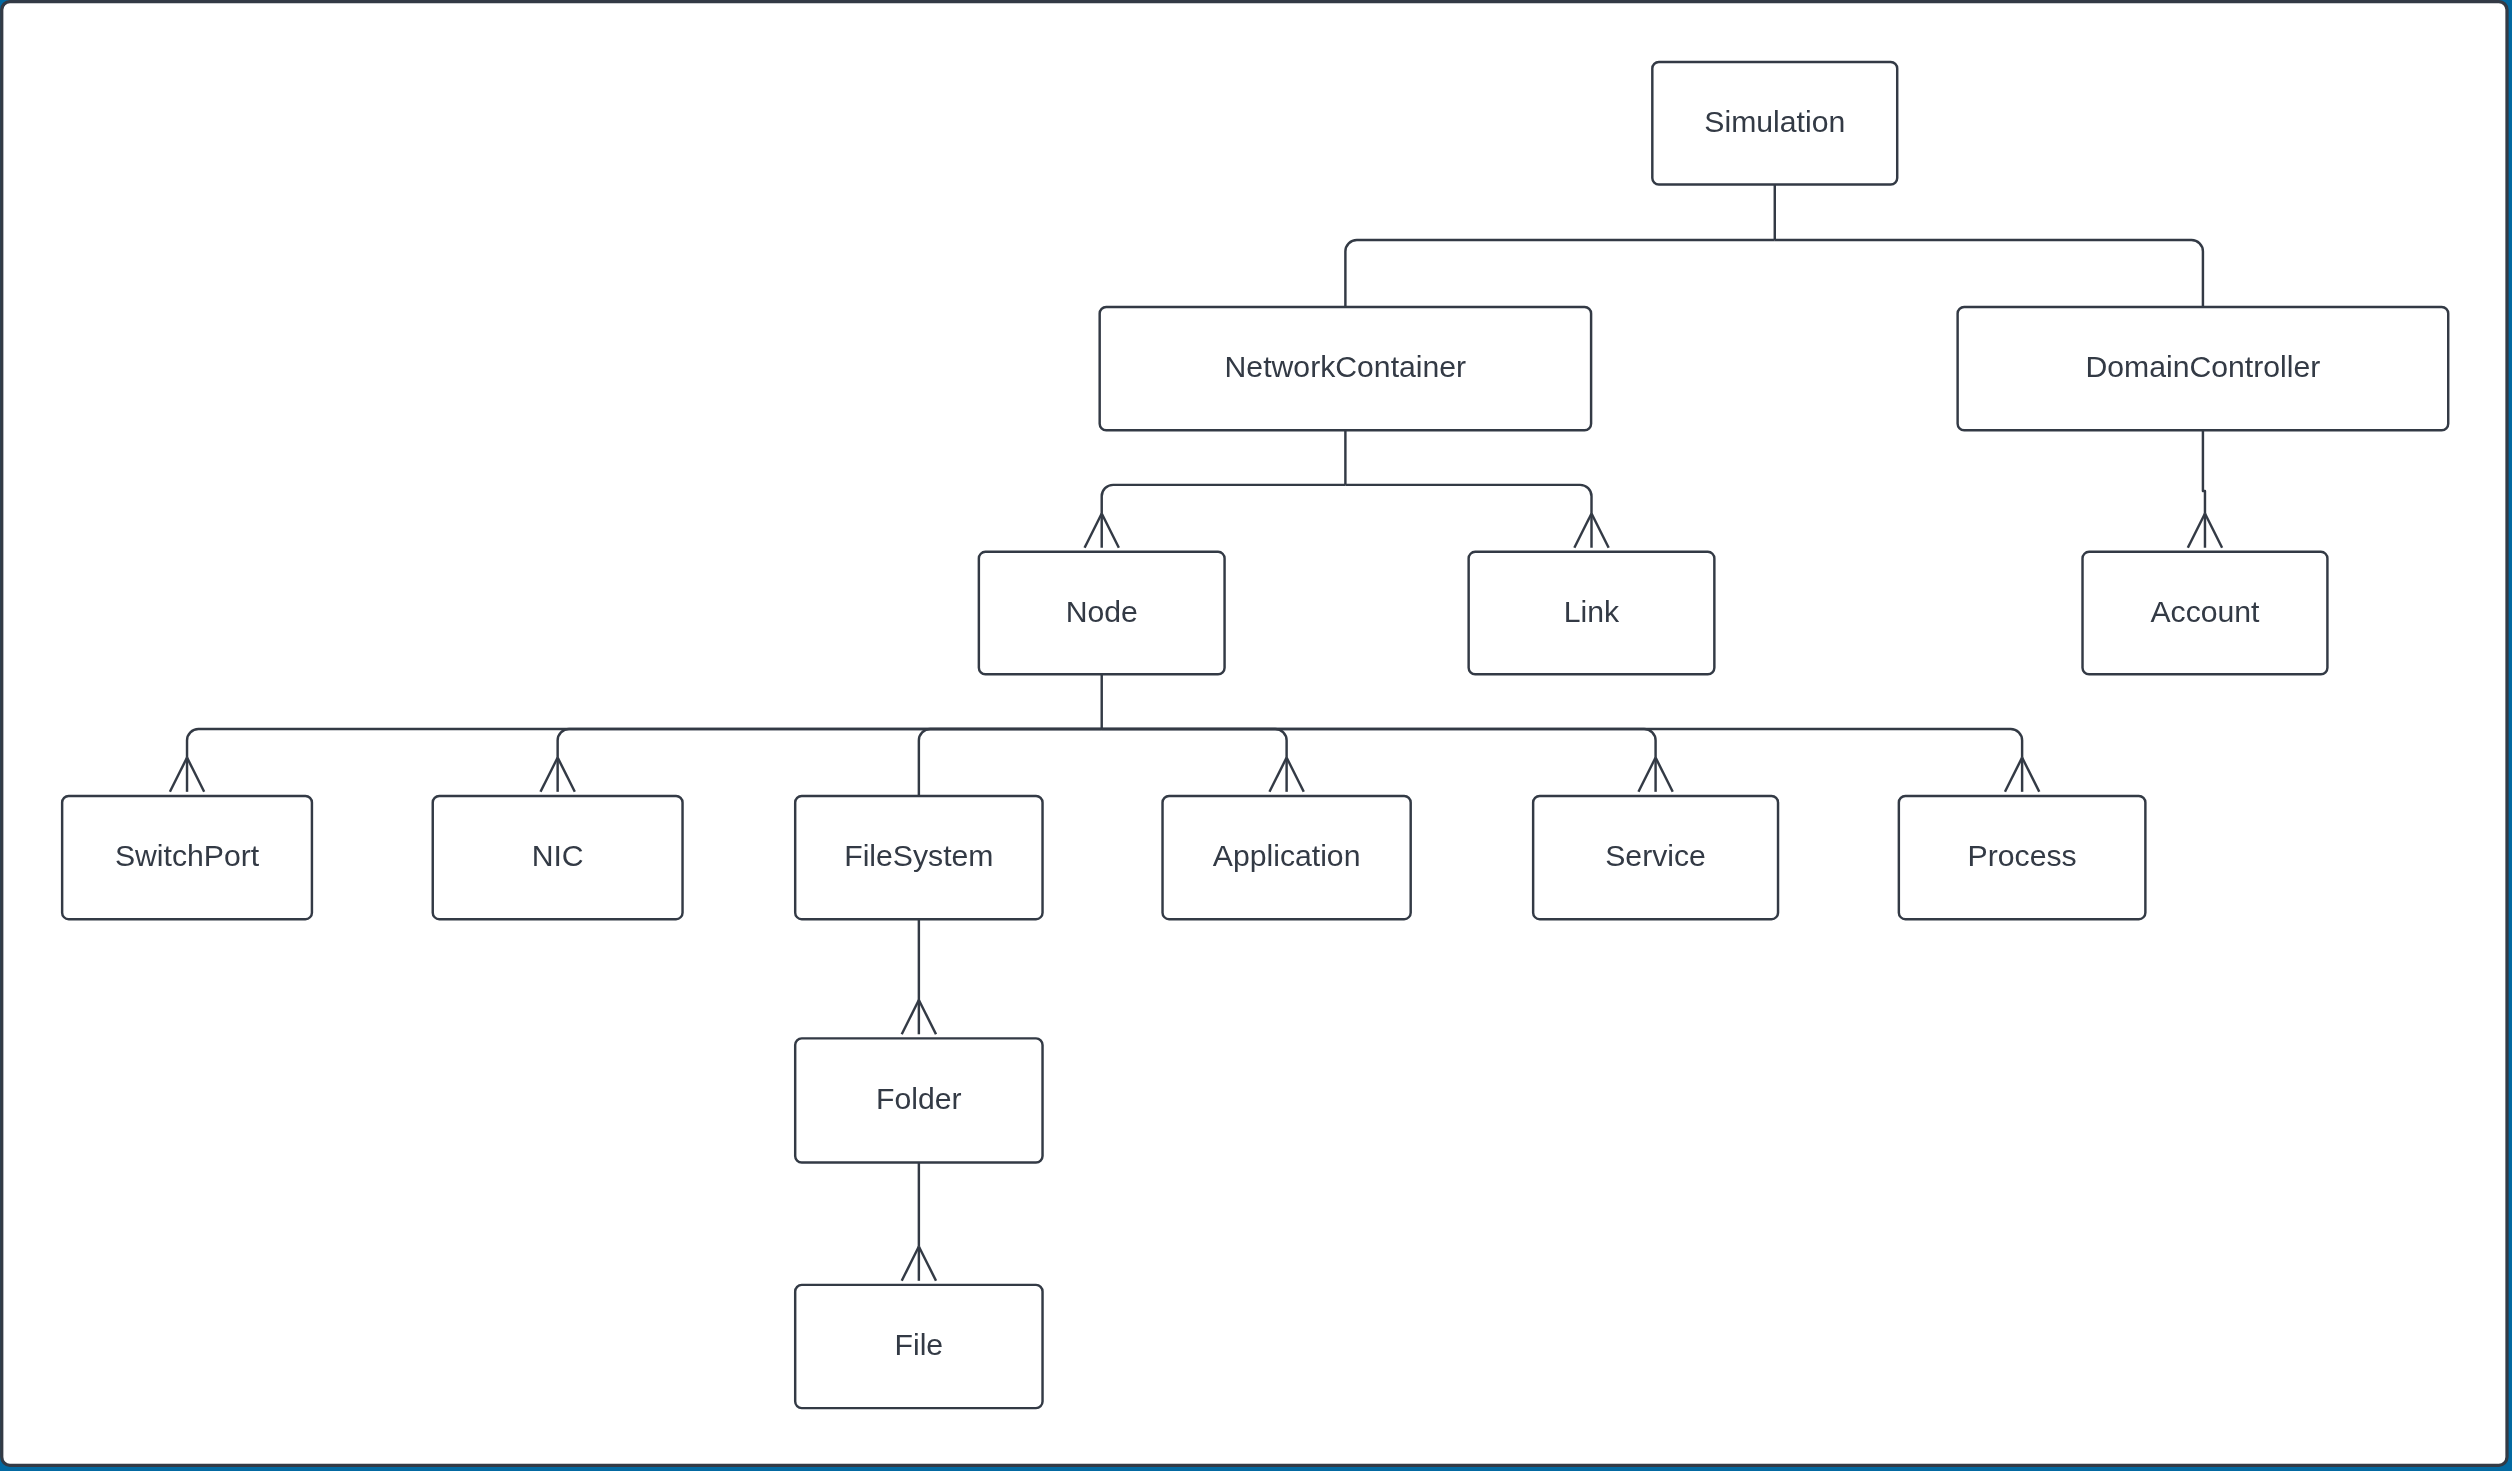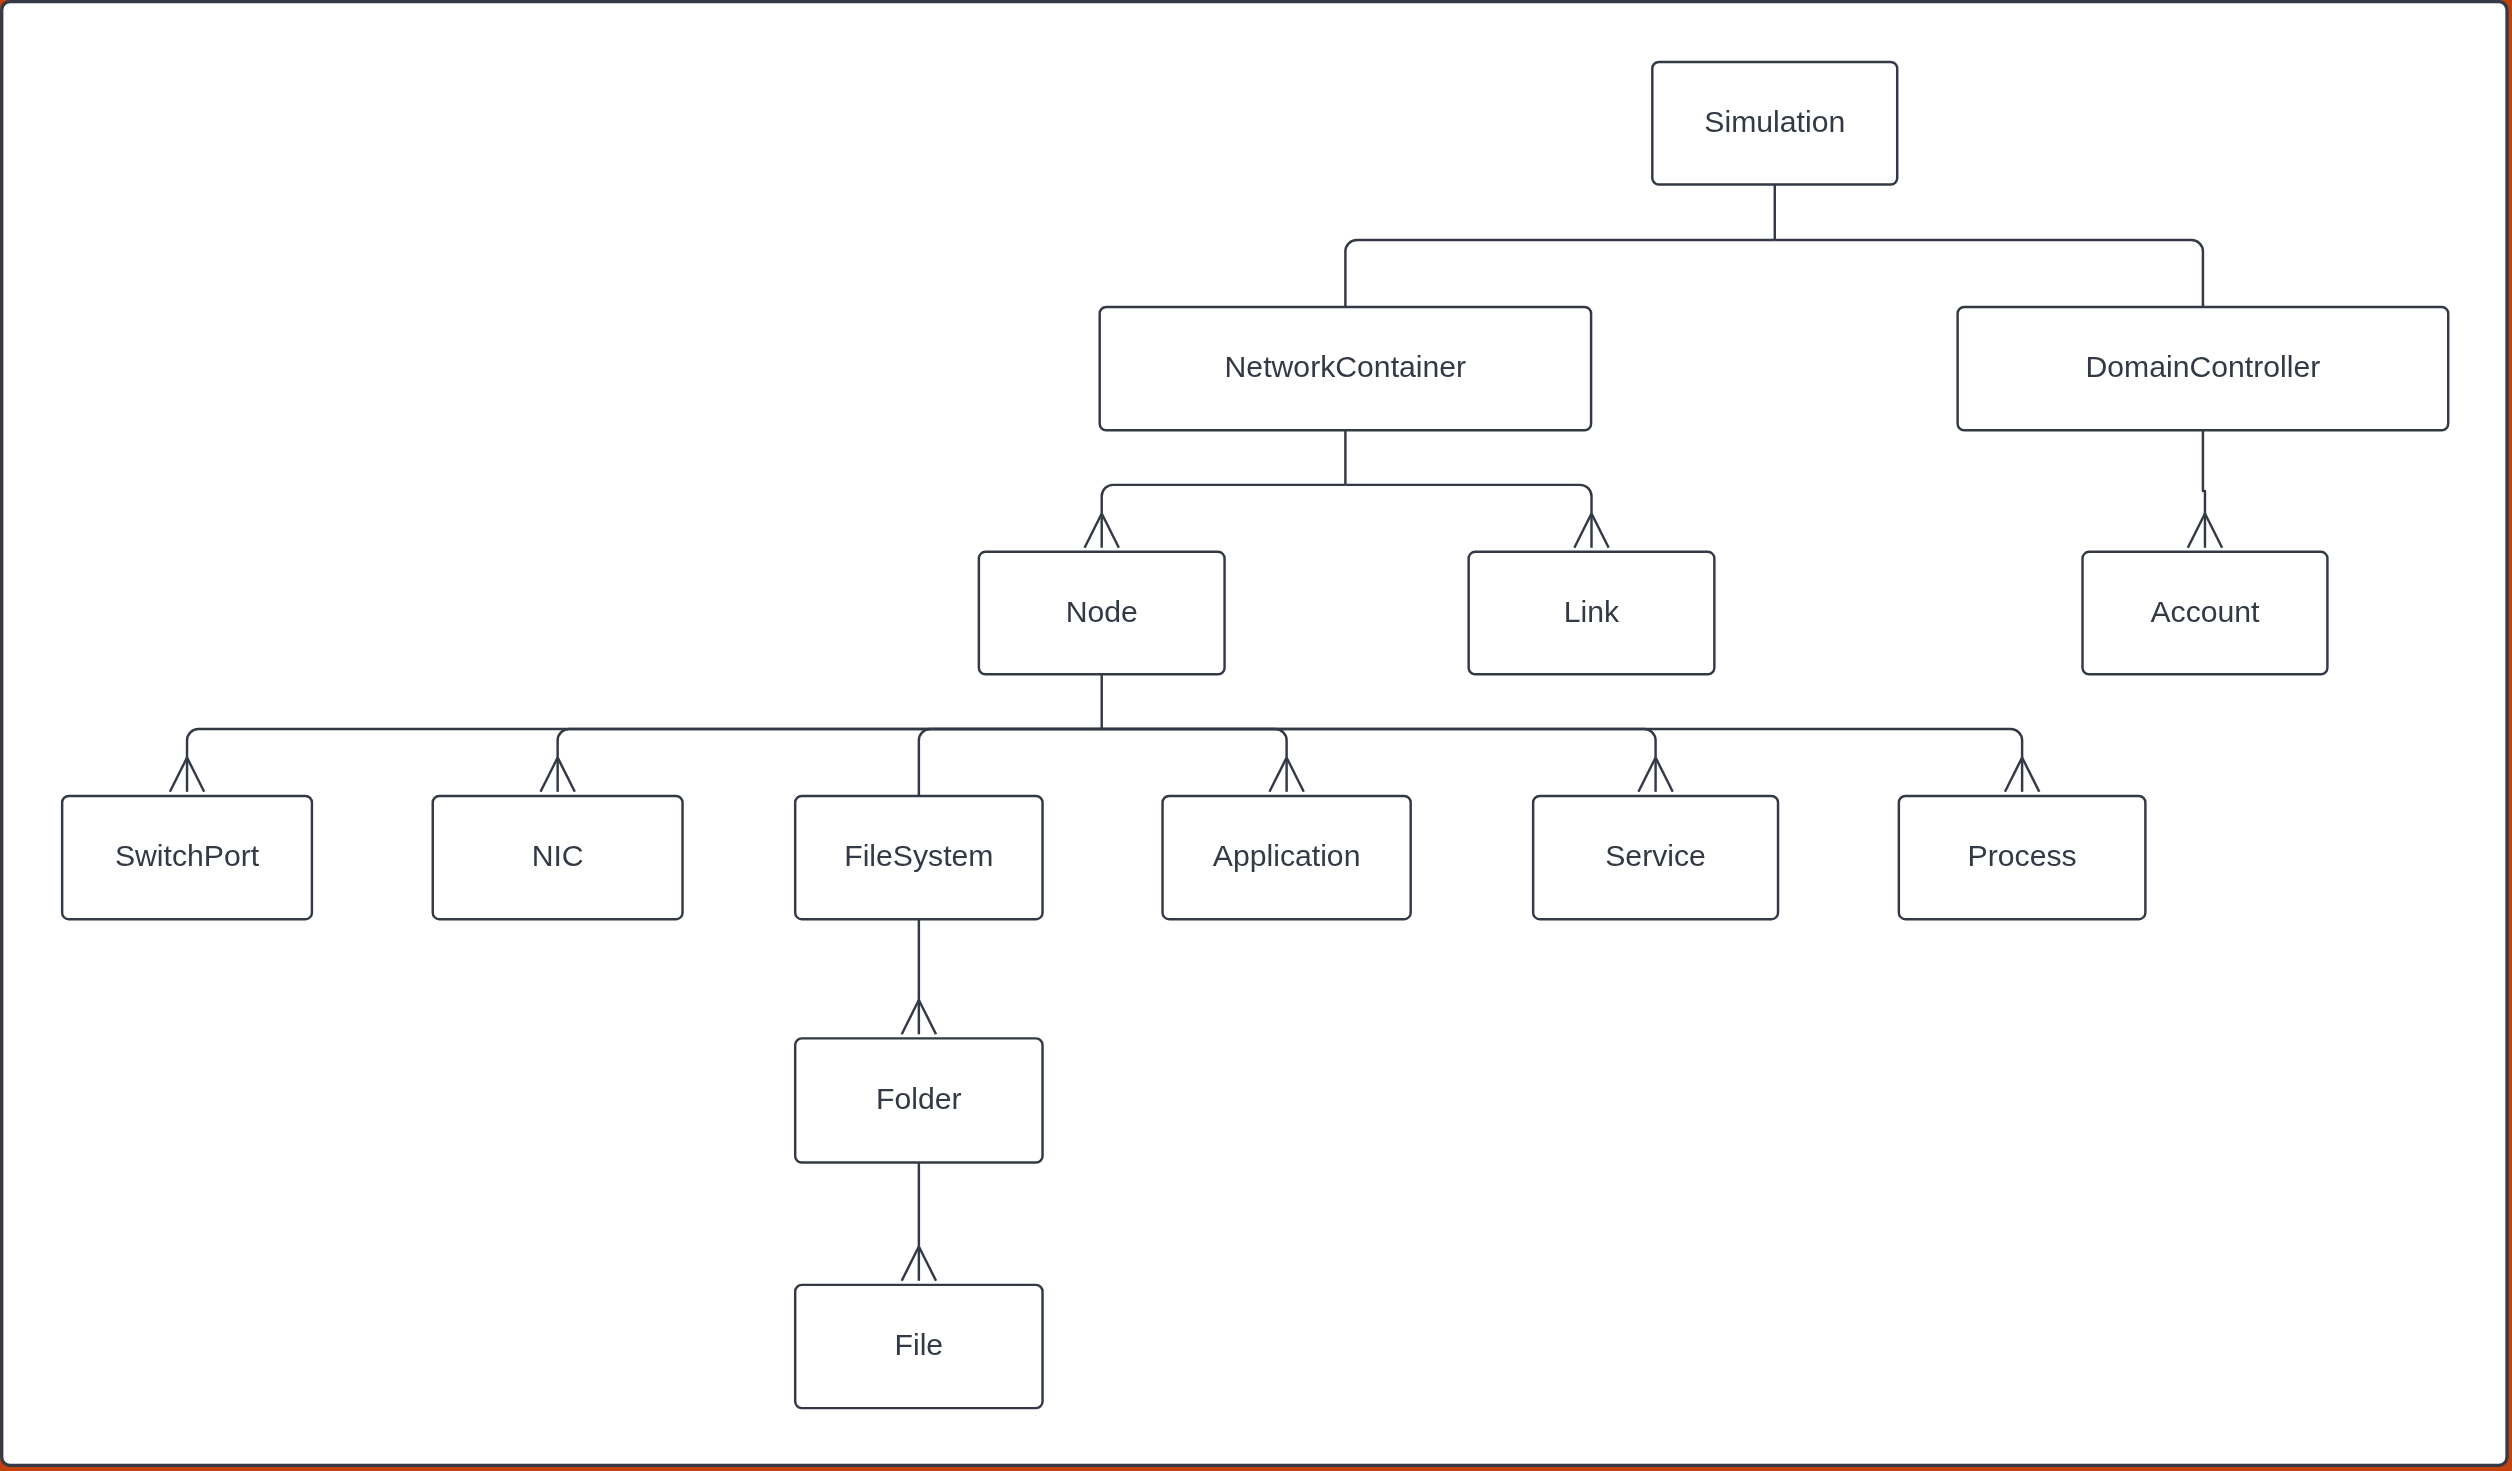--- a/index.html
+++ b/index.html
@@ -8,21 +8,21 @@
     padding: 0;
     background: #ffffff;
   }
   body {
     font-family: "Liberation Sans", sans-serif;
   }
   #diagram-root {
     position: relative;
     width: 2512px;
     height: 1471px;
-    background: #c2410c;
+    background: #0369a1;
     overflow: hidden;
   }
   svg.canvas {
     display: block;
     width: 2512px;
     height: 1471px;
   }
   .page-frame {
     fill: #ffffff;
     stroke: #333a45;

